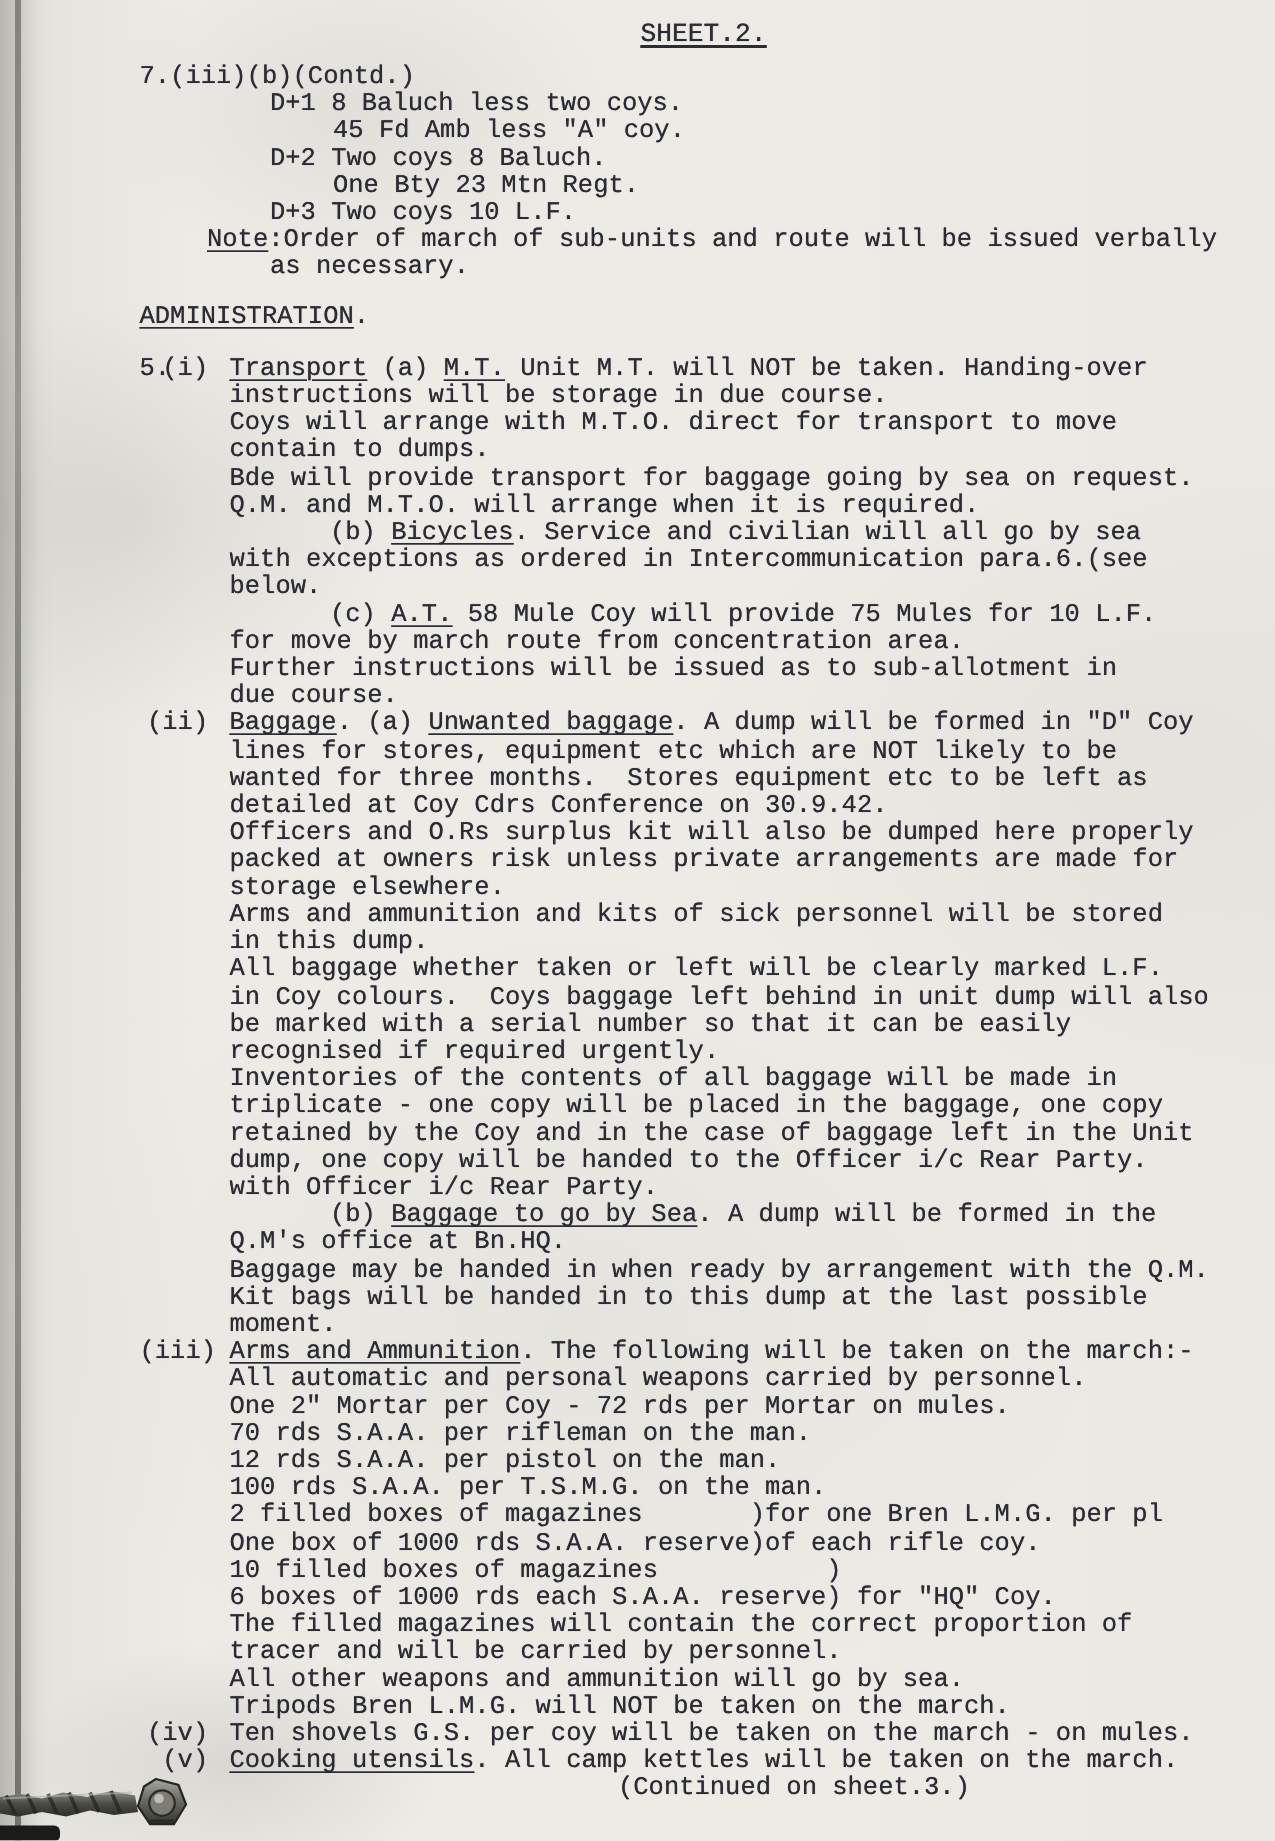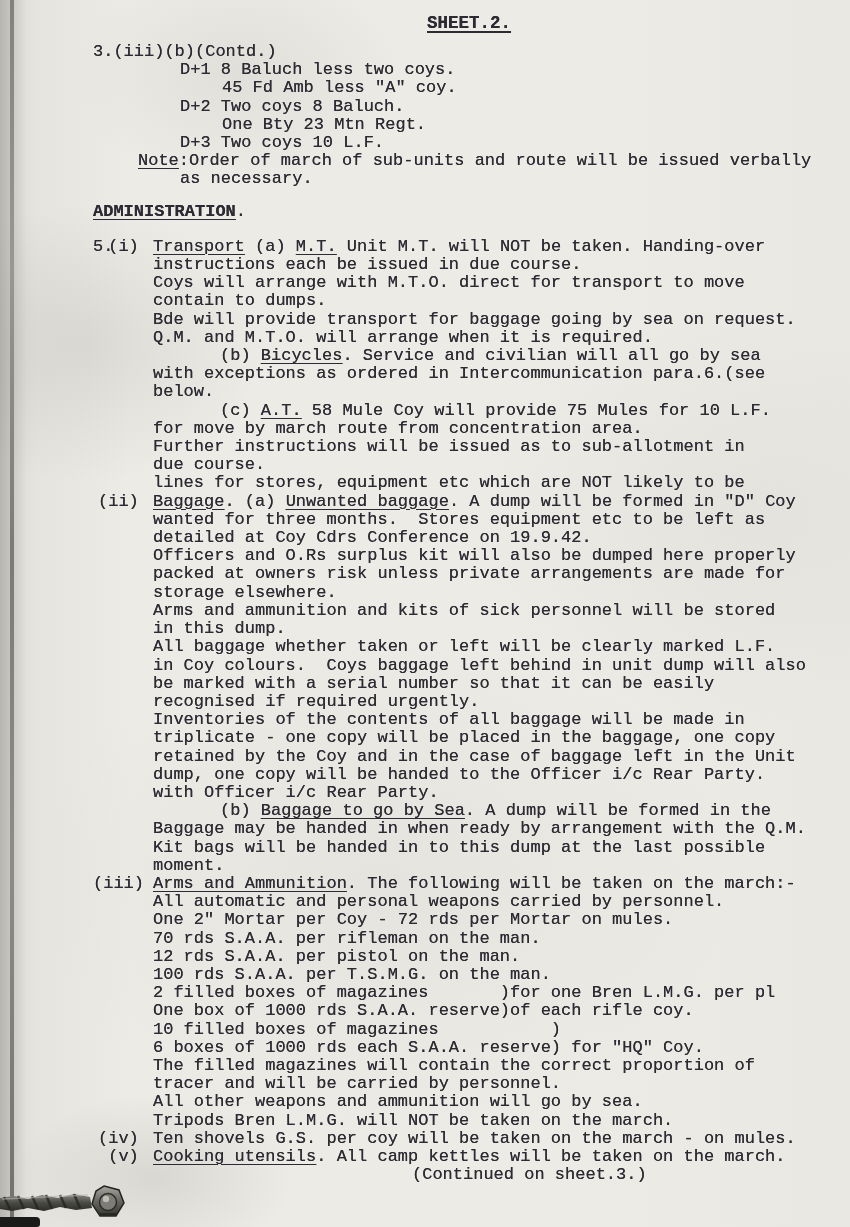--- a/index.html
+++ b/index.html
@@ -27,21 +27,21 @@
     position:absolute;left:0;top:0;width:26px;height:100%;
     background:linear-gradient(90deg,rgba(90,90,85,.25),rgba(90,90,85,0));
   }
   #corner-mark{
     position:absolute;left:0;top:1217px;width:40px;height:10px;
     background:#1b1b19;border-radius:0 4px 3px 0;
   }
   #screw{position:absolute;left:0;top:1178px;}
   #sheet-title{
     position:absolute;left:427px;top:13px;
-    font-size:17.5px;font-weight:bold;color:#2c2a32;
+    font-size:17.5px;font-weight:normal;color:#2c2a32;
     text-decoration:underline;text-underline-offset:3px;text-decoration-thickness:1.6px;
     text-shadow:0 0 .5px #2c2a32;white-space:pre;
   }
   #content{
     position:absolute;left:93px;top:43px;width:750px;
     font-size:17px;line-height:18.2px;color:#2c2a32;
     text-shadow:0 0 .45px rgba(44,42,50,.85);
   }
   .line{white-space:pre;position:relative;}
   .flush{padding-left:0;}
@@ -49,73 +49,74 @@
   .d{padding-left:87px;}
   .d2{padding-left:129px;}
   .body{padding-left:60px;}
   .sub{padding-left:127px;}
   .foot{padding-left:319px;font-family:Liberation Mono, monospace;}
   .g1{margin-top:14px;}
   .g2{margin-top:17px;}
   .lab{position:absolute;left:0;top:0;width:56px;text-align:right;white-space:pre;}
   .num{position:absolute;left:0;top:0;white-space:pre;}
   .u{text-decoration:underline;text-underline-offset:2.5px;text-decoration-thickness:1.4px;}
-  .b{font-weight:bold;}
+  .b{font-weight:normal;}
 </style>
 </head>
 <body>
 
 <div id="paper"></div>
 <div id="crease2"></div>
 <div id="crease"></div>
 
 <div id="sheet-title">SHEET.2.</div>
 
 <div id="content">
-    <div class="line flush"><span class="">3.(iii)(b)(Contd.)</span></div>
+    <div class="line flush"><span class="">7.(iii)(b)(Contd.)</span></div>
     <div class="line d"><span class="">D+1 8 Baluch less two coys.</span></div>
     <div class="line d2"><span class="">45 Fd Amb less "A" coy.</span></div>
     <div class="line d"><span class="">D+2 Two coys 8 Baluch.</span></div>
     <div class="line d2"><span class="">One Bty 23 Mtn Regt.</span></div>
     <div class="line d"><span class="">D+3 Two coys 10 L.F.</span></div>
     <div class="line note"><span class="u ">Note</span><span class="">:Order of march of sub-units and route will be issued verbally</span></div>
     <div class="line d"><span class="">as necessary.</span></div>
     <div class="line flush g1"><span class="u b">ADMINISTRATION</span><span class="">.</span></div>
     <div class="line body g2"><span class="num">5.</span><span class="lab">(i) </span><span class="u ">Transport</span><span class=""> (a) </span><span class="u ">M.T.</span><span class=""> Unit M.T. will NOT be taken. Handing-over</span></div>
-    <div class="line body"><span class="">instructions each be issued in due course.</span></div>
+    <div class="line body"><span class="">instructions will be storage in due course.</span></div>
     <div class="line body"><span class="">Coys will arrange with M.T.O. direct for transport to move</span></div>
     <div class="line body"><span class="">contain to dumps.</span></div>
     <div class="line body"><span class="">Bde will provide transport for baggage going by sea on request.</span></div>
     <div class="line body"><span class="">Q.M. and M.T.O. will arrange when it is required.</span></div>
     <div class="line sub"><span class="">(b) </span><span class="u ">Bicycles</span><span class="">. Service and civilian will all go by sea</span></div>
     <div class="line body"><span class="">with exceptions as ordered in Intercommunication para.6.(see</span></div>
     <div class="line body"><span class="">below.</span></div>
     <div class="line sub"><span class="">(c) </span><span class="u ">A.T.</span><span class=""> 58 Mule Coy will provide 75 Mules for 10 L.F.</span></div>
     <div class="line body"><span class="">for move by march route from concentration area.</span></div>
     <div class="line body"><span class="">Further instructions will be issued as to sub-allotment in</span></div>
     <div class="line body"><span class="">due course.</span></div>
+    <div class="line body"><span class="lab">(ii) </span><span class="u ">Baggage</span><span class="">. (a) </span><span class="u ">Unwanted baggage</span><span class="">. A dump will be formed in "D" Coy</span></div>
     <div class="line body"><span class="">lines for stores, equipment etc which are NOT likely to be</span></div>
-    <div class="line body"><span class="lab">(ii) </span><span class="u ">Baggage</span><span class="">. (a) </span><span class="u ">Unwanted baggage</span><span class="">. A dump will be formed in "D" Coy</span></div>
     <div class="line body"><span class="">wanted for three months.  Stores equipment etc to be left as</span></div>
-    <div class="line body"><span class="">detailed at Coy Cdrs Conference on 19.9.42.</span></div>
+    <div class="line body"><span class="">detailed at Coy Cdrs Conference on 30.9.42.</span></div>
     <div class="line body"><span class="">Officers and O.Rs surplus kit will also be dumped here properly</span></div>
     <div class="line body"><span class="">packed at owners risk unless private arrangements are made for</span></div>
     <div class="line body"><span class="">storage elsewhere.</span></div>
     <div class="line body"><span class="">Arms and ammunition and kits of sick personnel will be stored</span></div>
     <div class="line body"><span class="">in this dump.</span></div>
     <div class="line body"><span class="">All baggage whether taken or left will be clearly marked L.F.</span></div>
     <div class="line body"><span class="">in Coy colours.  Coys baggage left behind in unit dump will also</span></div>
     <div class="line body"><span class="">be marked with a serial number so that it can be easily</span></div>
     <div class="line body"><span class="">recognised if required urgently.</span></div>
     <div class="line body"><span class="">Inventories of the contents of all baggage will be made in</span></div>
     <div class="line body"><span class="">triplicate - one copy will be placed in the baggage, one copy</span></div>
     <div class="line body"><span class="">retained by the Coy and in the case of baggage left in the Unit</span></div>
     <div class="line body"><span class="">dump, one copy will be handed to the Officer i/c Rear Party.</span></div>
     <div class="line body"><span class="">with Officer i/c Rear Party.</span></div>
     <div class="line sub"><span class="">(b) </span><span class="u ">Baggage to go by Sea</span><span class="">. A dump will be formed in the</span></div>
+    <div class="line body"><span class="">Q.M's office at Bn.HQ.</span></div>
     <div class="line body"><span class="">Baggage may be handed in when ready by arrangement with the Q.M.</span></div>
     <div class="line body"><span class="">Kit bags will be handed in to this dump at the last possible</span></div>
     <div class="line body"><span class="">moment.</span></div>
     <div class="line body"><span class="lab">(iii) </span><span class="u ">Arms and Ammunition</span><span class="">. The following will be taken on the march:-</span></div>
     <div class="line body"><span class="">All automatic and personal weapons carried by personnel.</span></div>
     <div class="line body"><span class="">One 2" Mortar per Coy - 72 rds per Mortar on mules.</span></div>
     <div class="line body"><span class="">70 rds S.A.A. per rifleman on the man.</span></div>
     <div class="line body"><span class="">12 rds S.A.A. per pistol on the man.</span></div>
     <div class="line body"><span class="">100 rds S.A.A. per T.S.M.G. on the man.</span></div>
     <div class="line body"><span class="">2 filled boxes of magazines       )for one Bren L.M.G. per pl</span></div>

